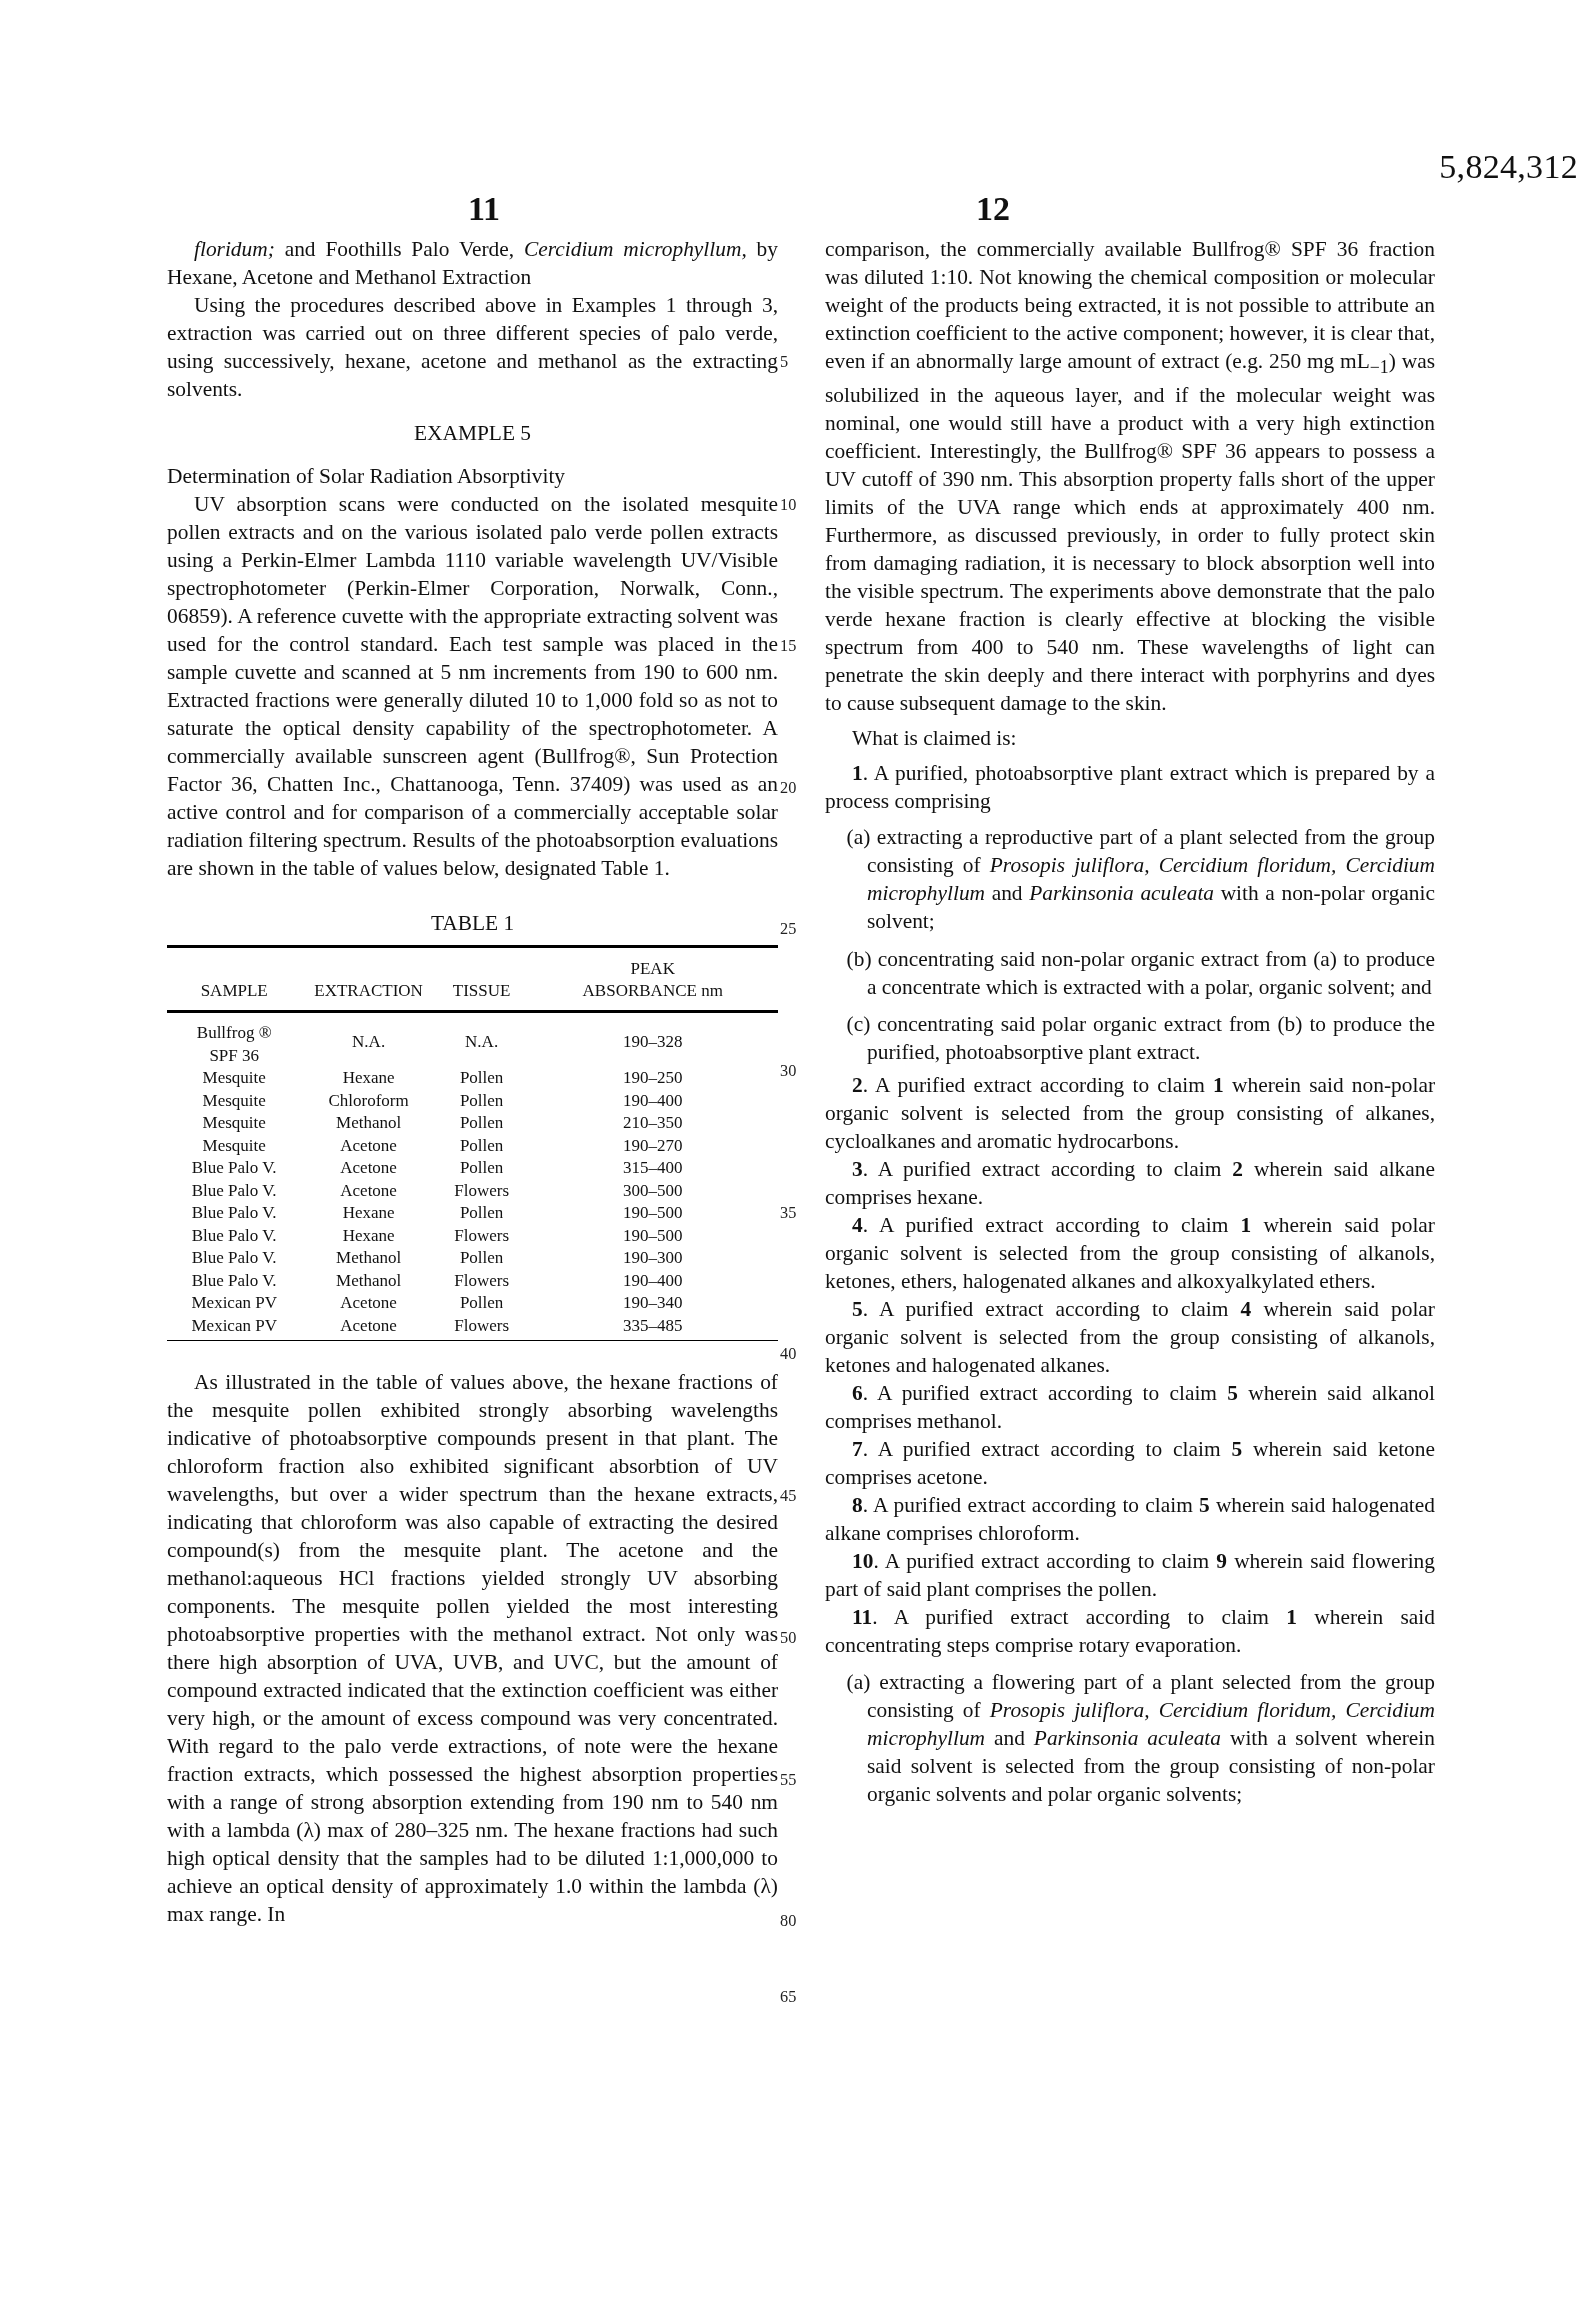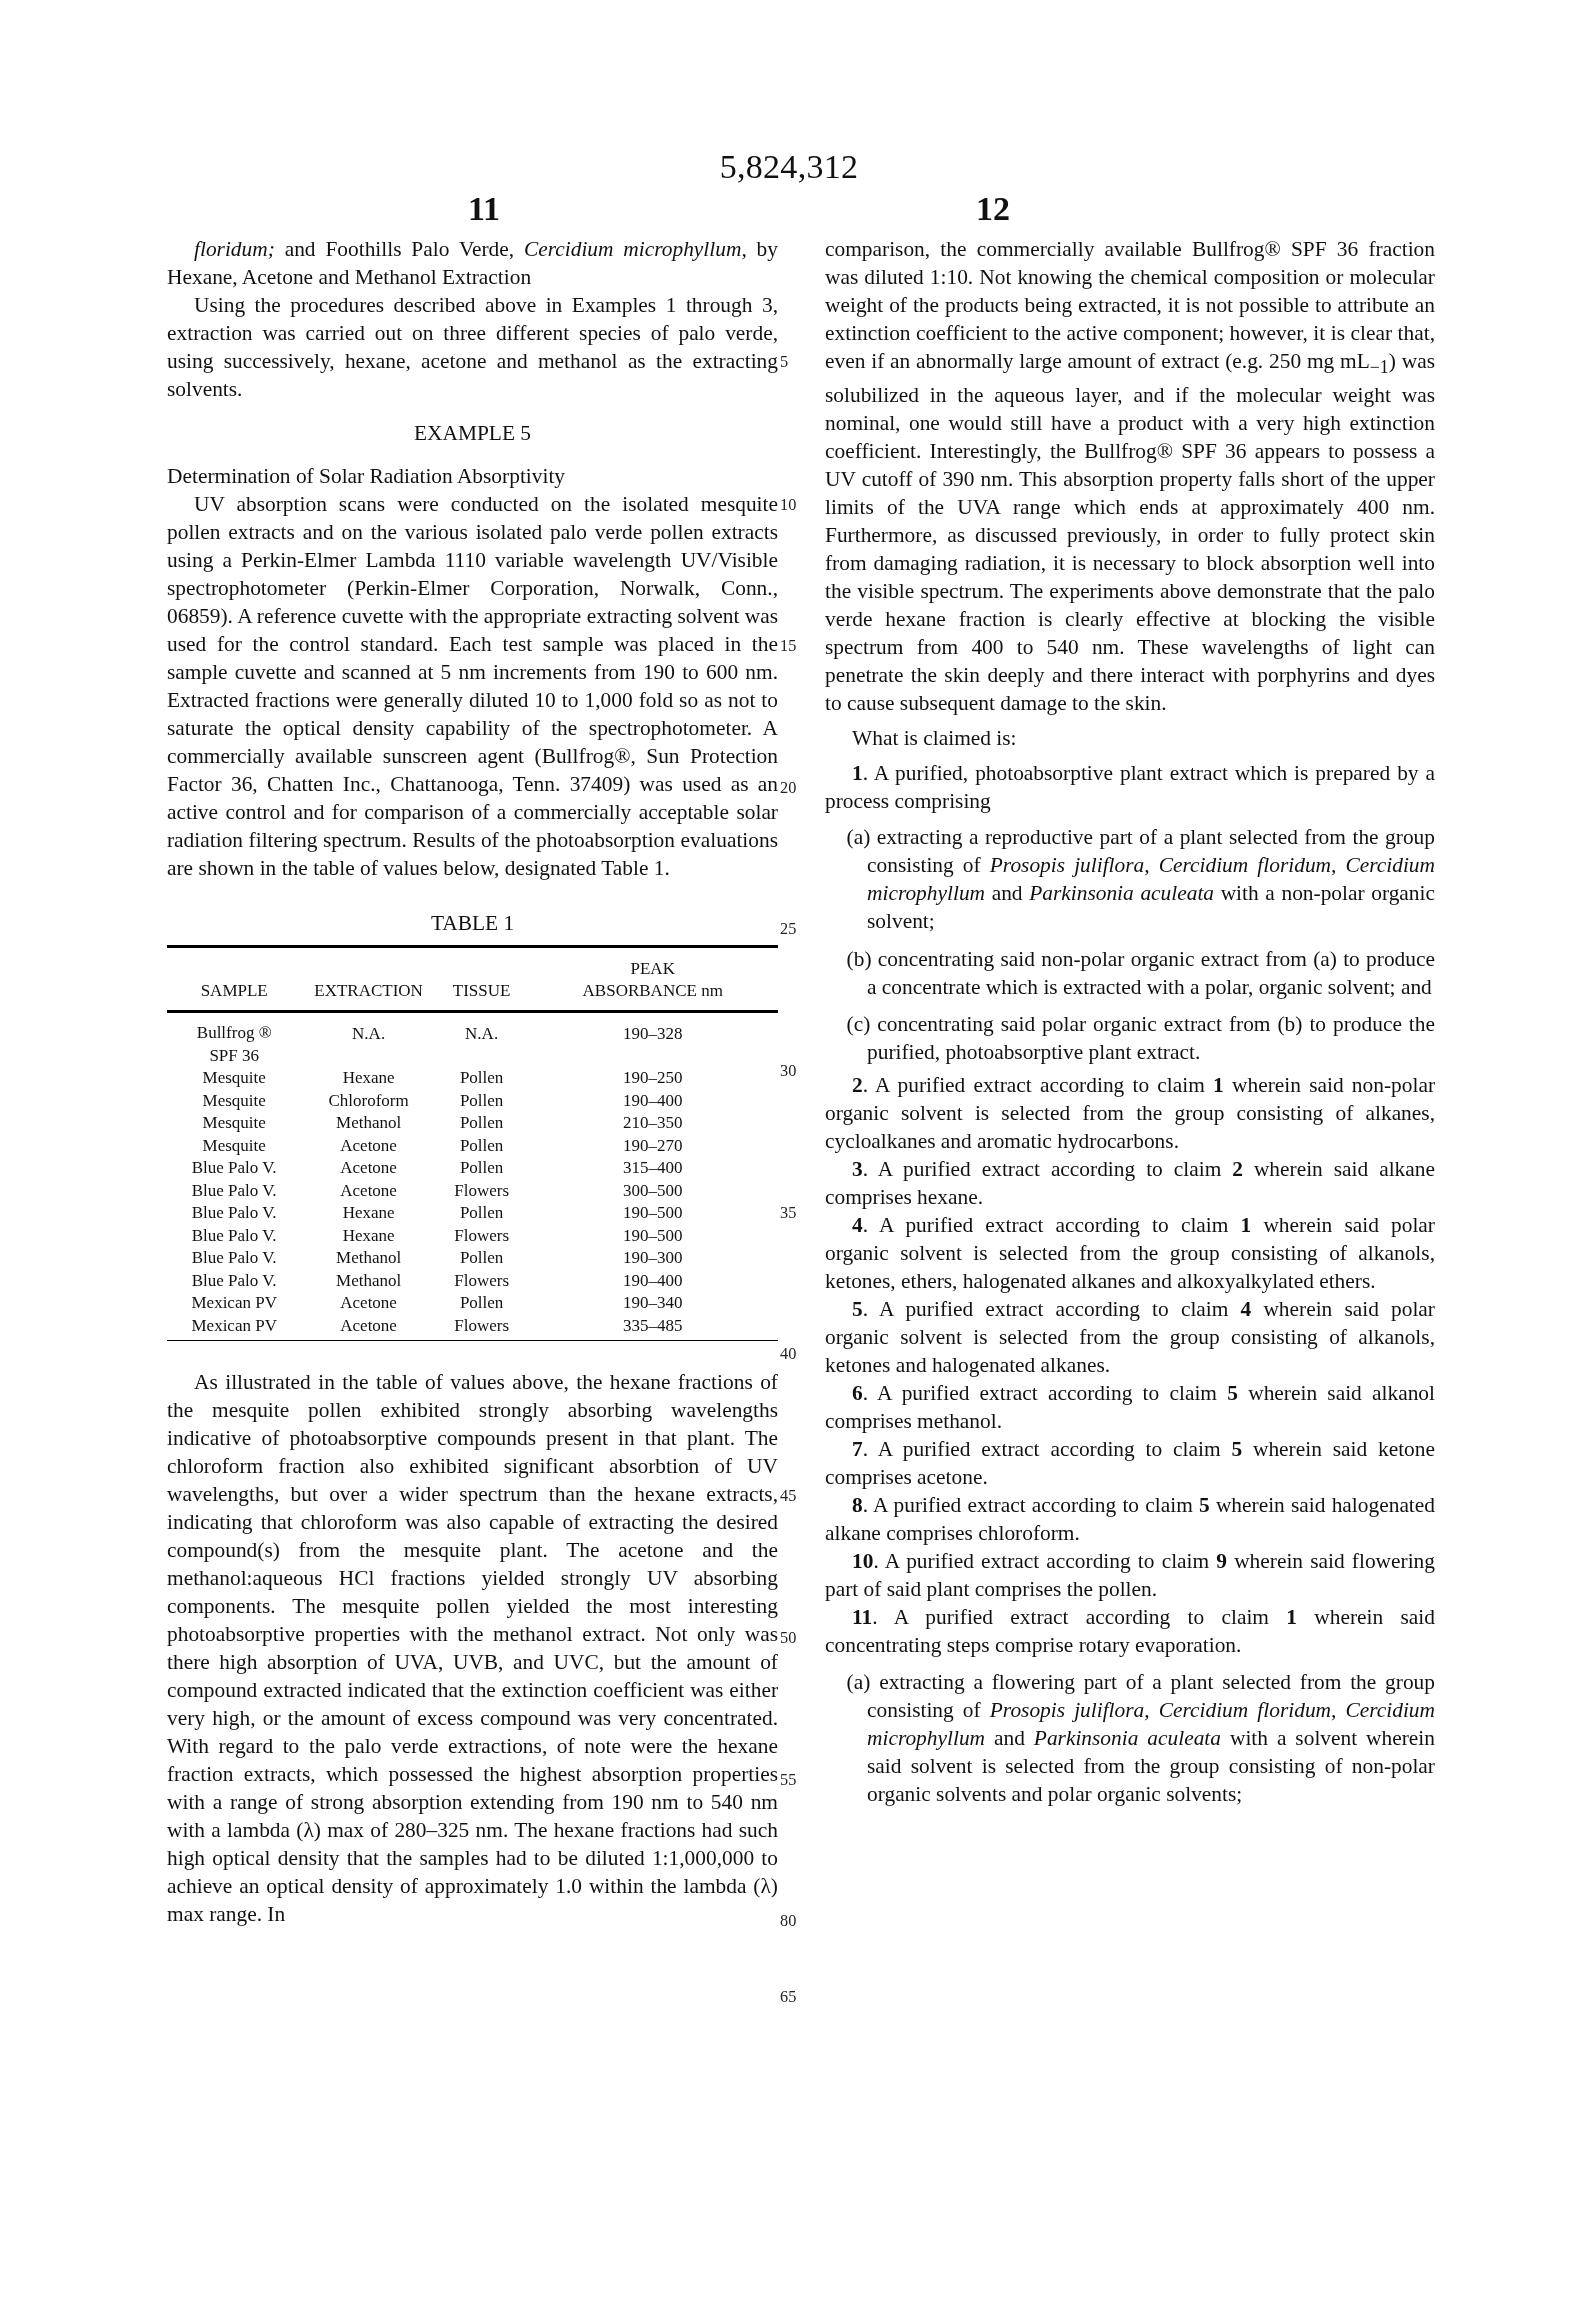--- a/index.html
+++ b/index.html
@@ -1,21 +1,21 @@
 <!DOCTYPE html>
 <html style="font-size:11px"><head>
 <meta charset="utf-8">
 <style>
   html, body { margin: 0; padding: 0; background: #ffffff; }
   body {
     width: 1578px; height: 2319px; position: relative; overflow: hidden;
     font-family: "Liberation Serif", "DejaVu Serif", serif; color: #111;
   }
   .patent-number {
-    position: absolute; top: 148px; left: 0; width: 1578px; text-align: center;
+    position: absolute; top: 148px; left: 0; width: 1578px; text-align: right;
     font-size: 34px; letter-spacing: 0.3px;
   }
   .col-number {
     position: absolute; top: 190px; font-size: 34px; font-weight: bold;
   }
   .col-number.left { left: 468px; }
   .col-number.right { left: 976px; }
 
   .column {
     position: absolute; top: 235px; width: 611px;
@@ -40,21 +40,21 @@
   .table-title { text-align: center; margin: 27px 0 8.2px 0 !important; }
   table.t1 {
     width: 100%; border-collapse: collapse; font-size: 17px; line-height: 22.5px;
   }
   table.t1 thead tr.rule-top td { border-top: 3.4px solid #000; padding: 0; height: 6.8px; }
   table.t1 thead th {
     font-weight: normal; vertical-align: bottom; padding: 2.7px 0 6.8px 0;
     border-bottom: 3.4px solid #000; text-align: center;
   }
   table.t1 tbody td { text-align: center; padding: 0; vertical-align: top; }
-  table.t1 tbody tr.first td { padding-top: 10px; }
+  table.t1 tbody tr.first td { padding-top: 18px; }
   table.t1 tbody tr.last td { border-bottom: 1.4px solid #000; padding-bottom: 2.7px; }
   .c-sample { width: 22%; }
   .c-extr { width: 22%; }
   .c-tissue { width: 15%; }
   .c-peak { width: 41%; }
 
   .claim-sub {
     padding-left: 42px; text-indent: -20.4px; margin-top: 8.2px !important;
   }
   .claim-sub + .claim-sub { margin-top: 9.5px !important; }

